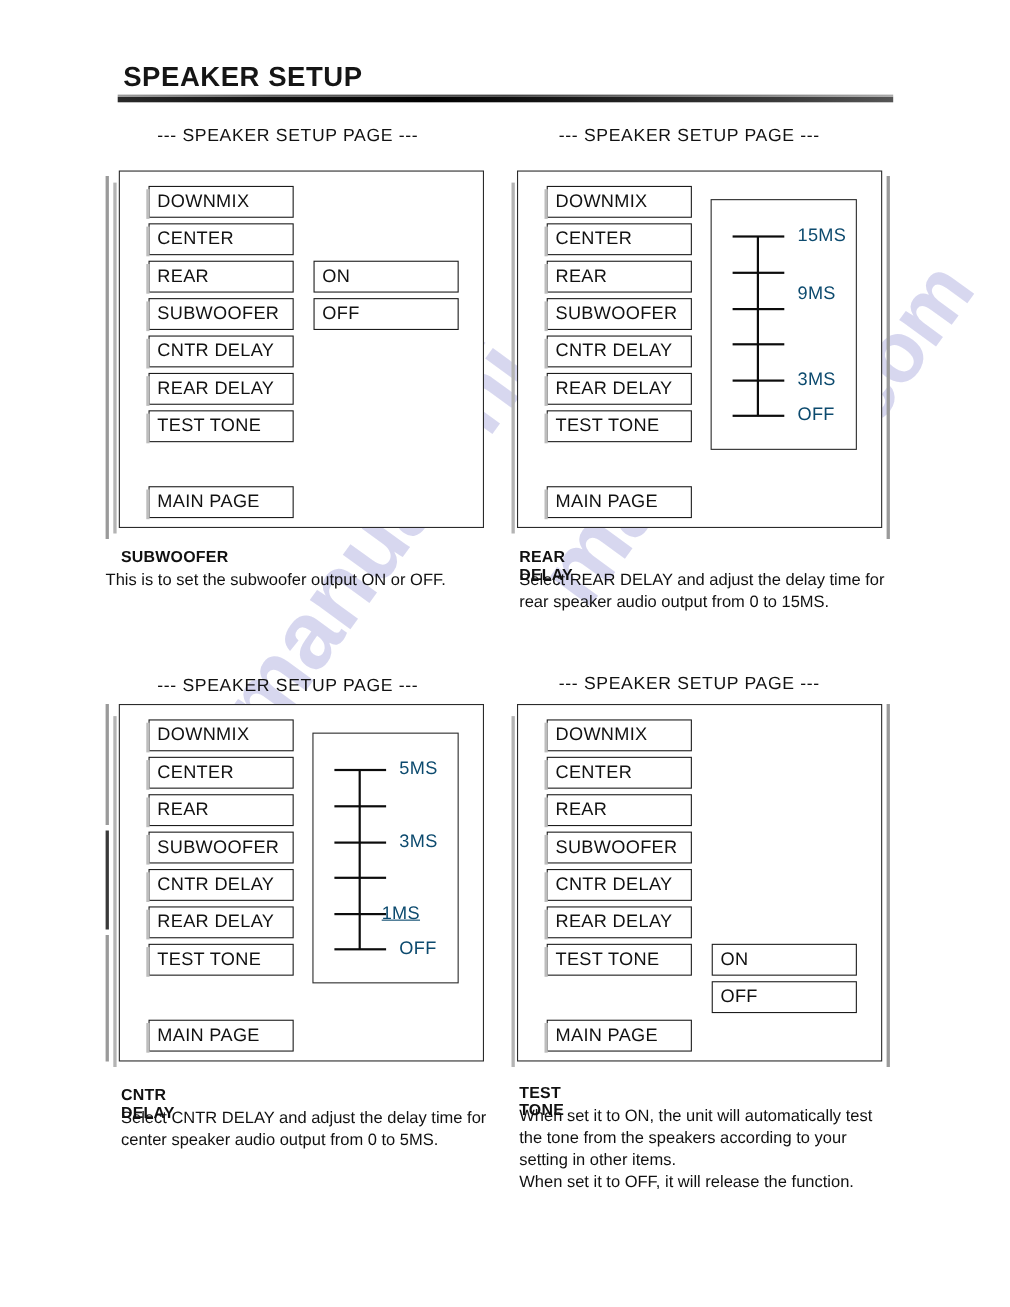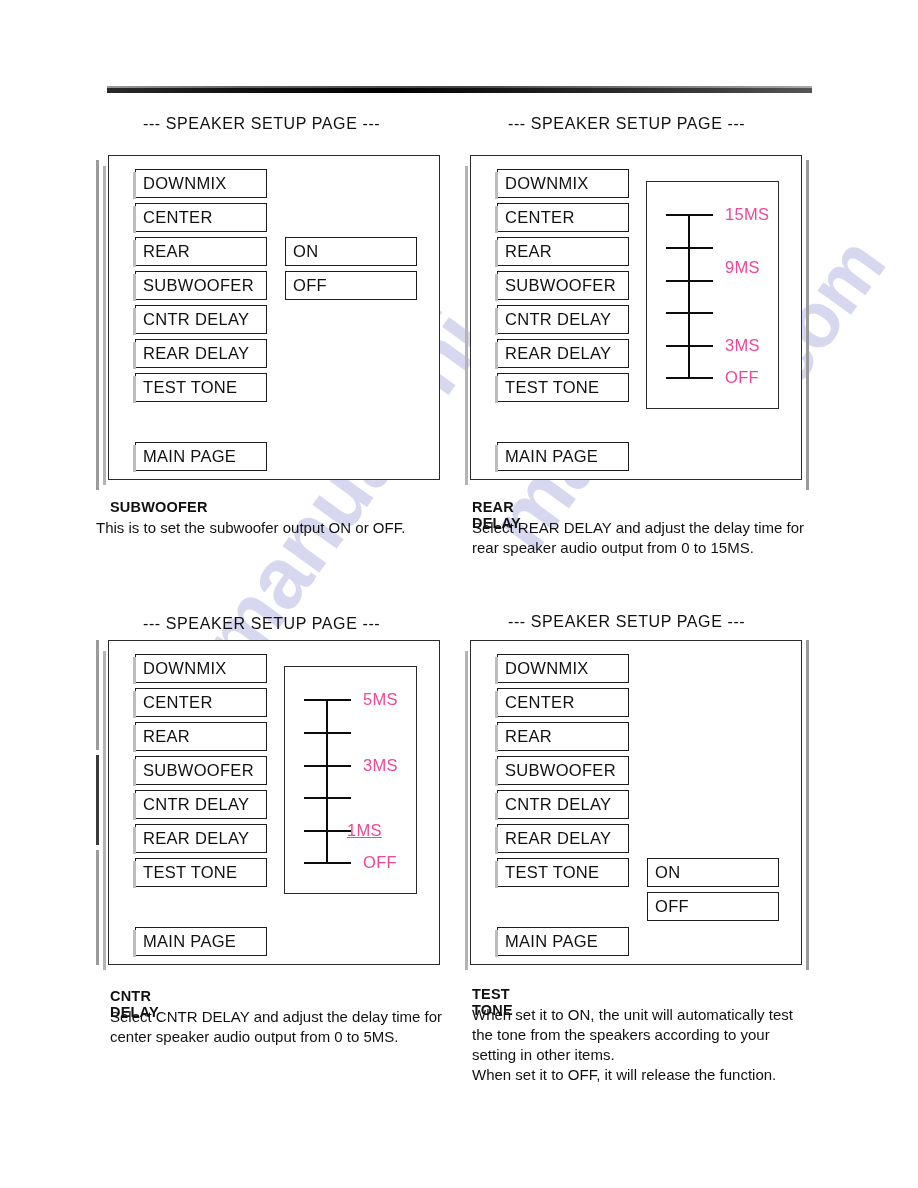--- a/index.html
+++ b/index.html
@@ -172,21 +172,21 @@
   }
   .scale-tick {
     position: absolute;
     height: 2.2px;
     background: #0c0c0c;
   }
   .scale-label {
     position: absolute;
     font-size: 16.5px;
     letter-spacing: 0.3px;
-    color: #ec4899;
+    color: #0c4a6e;
     white-space: nowrap;
   }
 
   
   .bleed {
     position: absolute;
     background: #9a9a9a;
     z-index: 1;
   }
 </style>
@@ -201,20 +201,21 @@
 
 <div class="bleed" style="left:96px; top:160px; width:3px; height:330px;"></div>
 <div class="bleed" style="left:96px; top:640px; width:3px; height:110px;"></div>
 <div class="bleed" style="left:96px; top:755px; width:3px; height:90px; background:#3a3a3a;"></div>
 <div class="bleed" style="left:96px; top:850px; width:3px; height:115px;"></div>
 <div class="bleed" style="left:806px; top:160px; width:3px; height:330px;"></div>
 <div class="bleed" style="left:806px; top:640px; width:3px; height:330px;"></div>
 
 <div class="page">
 
+  <div class="page-title">SPEAKER SETUP</div>
   <div class="title-rule"></div>
 
   <div class="figure">
     <div class="screen-head" style="left:143px; top:115px;">--- SPEAKER SETUP PAGE ---</div>
 
     <div class="screen" style="left:108px; top:155px; width:332px; height:325px;">
       <div class="menu-item" style="left:26px; top:13px;  width:132px; height:29px;">DOWNMIX</div>
       <div class="menu-item" style="left:26px; top:47px;  width:132px; height:29px;">CENTER</div>
       <div class="menu-item" style="left:26px; top:81px;  width:132px; height:29px;">REAR</div>
       <div class="menu-item" style="left:26px; top:115px; width:132px; height:29px;">SUBWOOFER</div>

